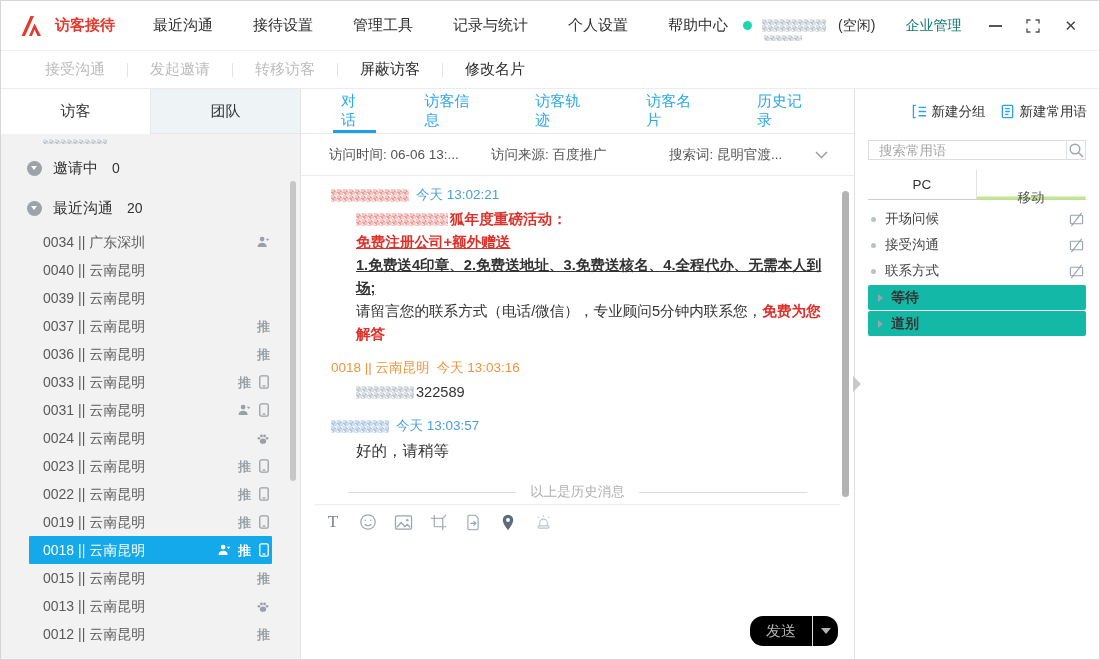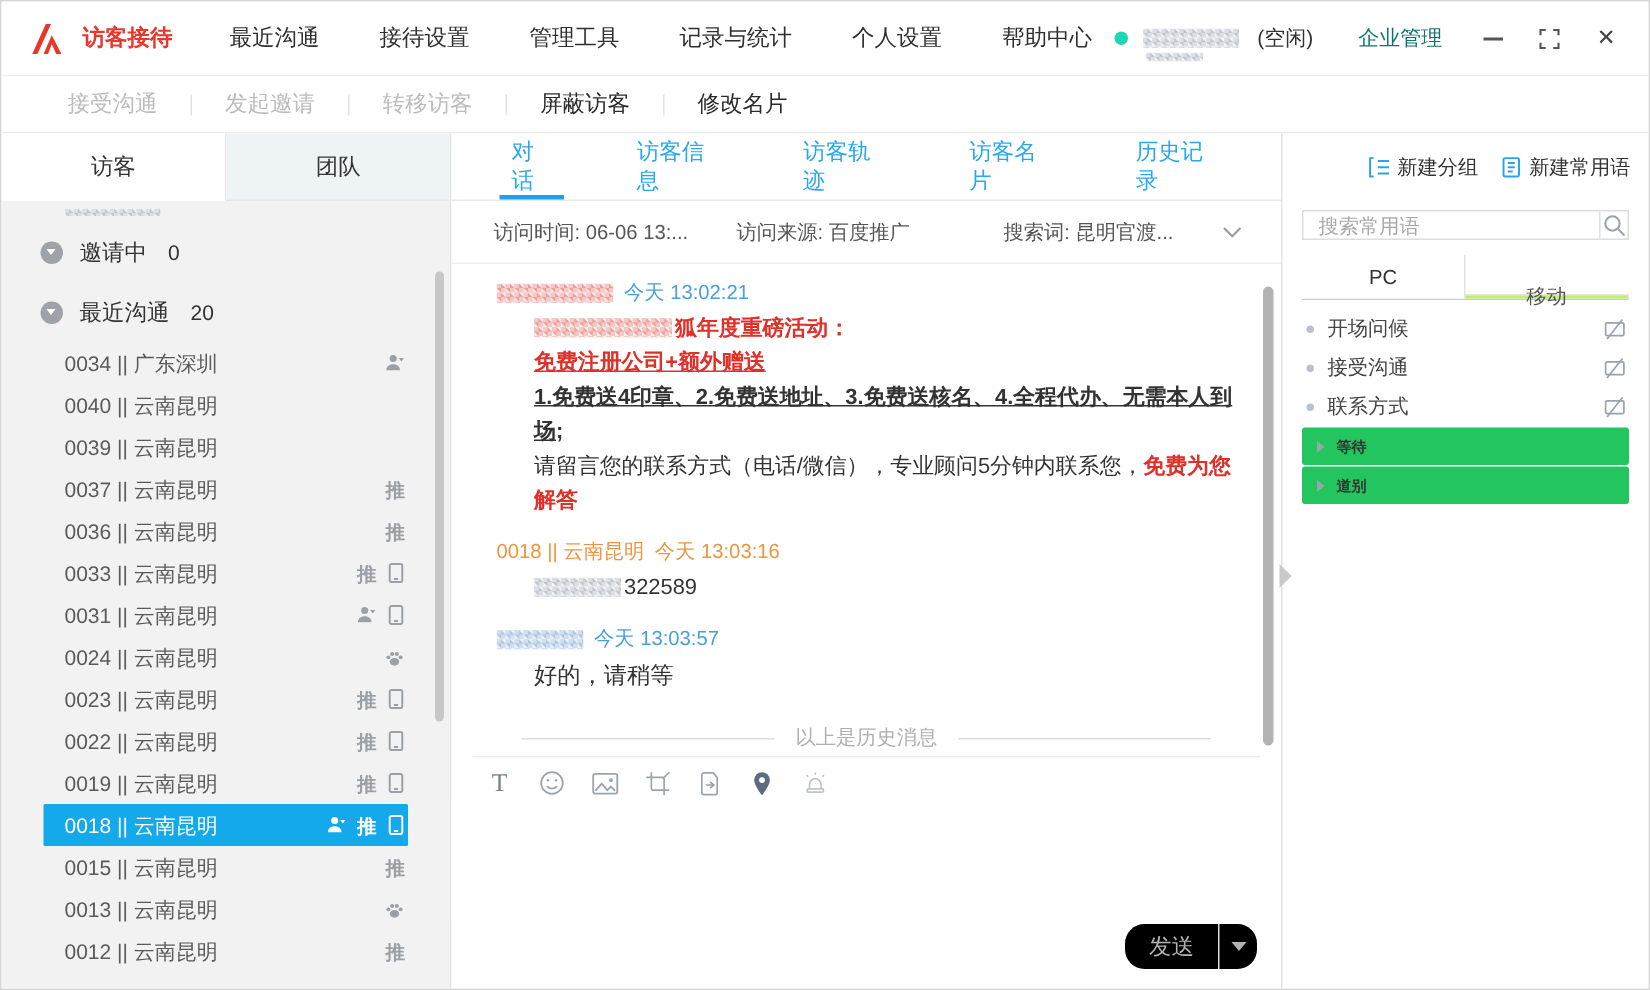--- a/index.html
+++ b/index.html
@@ -114,22 +114,22 @@
   .r-search-btn { width:42px; border-left:1px solid #e0e0e0; display:flex; align-items:center; justify-content:center; color:#9aa4ae; }
   .r-tabs { margin:10px 13px 0; height:30px; display:flex; border-bottom:1px solid #c9ced4; }
   .r-tab { flex:1; display:flex; align-items:center; justify-content:center; font-size:13.5px; }
   .r-tab.active { background:#fff; color:#333; border-right:1px solid #e2e2e2; }
   .r-tab.inactive { background:#bef264; color:#555; border:1px solid #e8e8e8; border-bottom:0; border-left:0;margin-top:26px; }
   .qr-items { margin-top:6px; }
   .qr-item { height:26px; display:flex; align-items:center; padding:0 15px 0 16px; color:#444; font-size:13.5px; }
   .qr-dot { width:5px; height:5px; border-radius:50%; background:#b9c2ca; margin-right:9px; flex:none; }
   .qr-item .qi-label { flex:1; }
   .qr-item svg { color:#97a3ae; }
-  .qr-group { height:25px; margin:1px 13px 0; background:#22c55e; border-radius:2px; display:flex; align-items:center;
-              padding-left:10px; gap:8px; font-size:10px; color:#333; font-weight:bold; }
+  .qr-group { height:25px; margin:1px 13px 0; background:#14b8a6; border-radius:2px; display:flex; align-items:center;
+              padding-left:10px; gap:8px; font-size:14px; color:#333; font-weight:bold; }
   .tri-right { width:0; height:0; border-top:4.5px solid transparent; border-bottom:4.5px solid transparent; border-left:5.5px solid #9aa4ae; }
 
   
   .rd { display:inline-block; height:13px; border-radius:1px; vertical-align:-2px;
         background-size:6px 6px; background-position:0 0,3px 3px; }
   .rd-gray { background-color:#dce0e5;
     background-image:linear-gradient(45deg,rgba(255,255,255,.6) 25%,transparent 25%,transparent 75%,rgba(255,255,255,.6) 75%),
                      linear-gradient(45deg,rgba(150,160,172,.4) 25%,transparent 25%,transparent 75%,rgba(150,160,172,.4) 75%); }
   .rd-red { background-color:#f2c9c6;
     background-image:linear-gradient(45deg,rgba(255,255,255,.6) 25%,transparent 25%,transparent 75%,rgba(255,255,255,.6) 75%),

